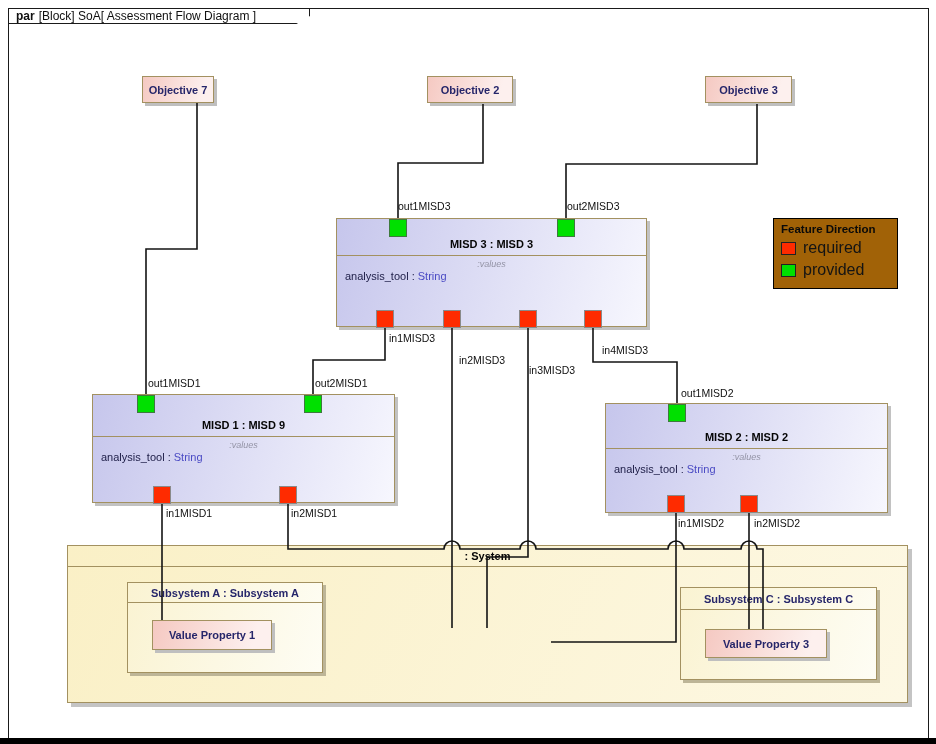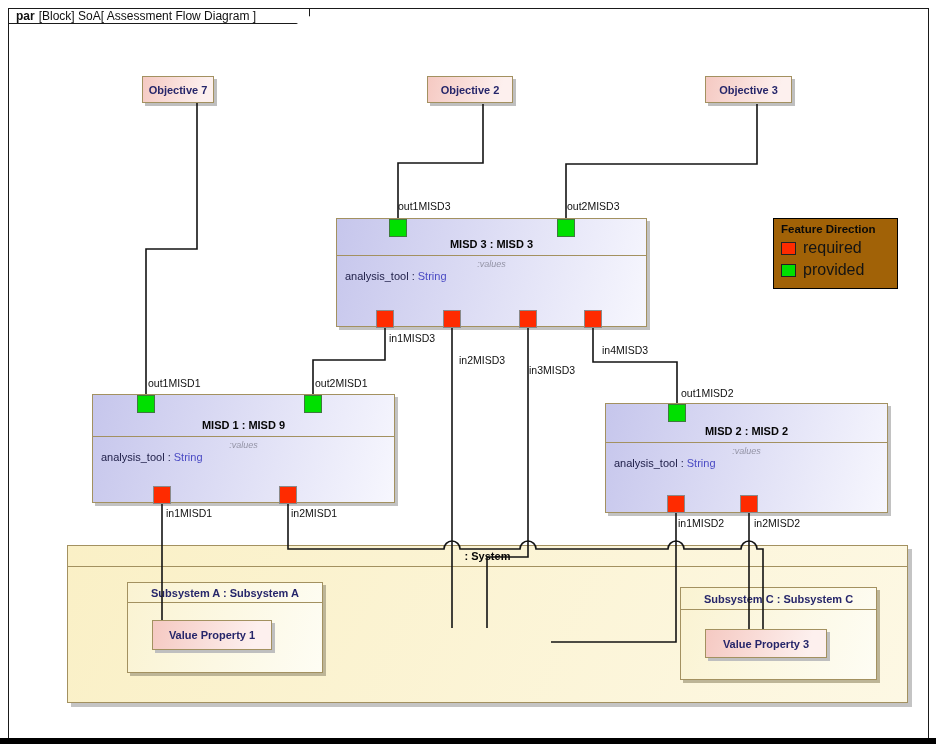--- a/index.html
+++ b/index.html
@@ -108,21 +108,21 @@
 
   <div class="block" style="left:92px;top:394px;width:303px;height:109px;">
     <div class="block-header" style="height:42px;">
       <span class="block-title">MISD 1 : MISD 9</span>
     </div>
     <div class="values-caption">:values</div>
     <div class="attr-line"><span>analysis_tool</span><span> : </span><span class="attr-type">String</span></div>
   </div>
 
   <div class="block" style="left:605px;top:403px;width:283px;height:110px;">
-    <div class="block-header" style="height:39px;">
+    <div class="block-header" style="height:45px;">
       <span class="block-title">MISD 2 : MISD 2</span>
     </div>
     <div class="values-caption">:values</div>
     <div class="attr-line"><span>analysis_tool</span><span> : </span><span class="attr-type">String</span></div>
   </div>
 
   <div class="system">
     <div class="system-title">: System</div>
   </div>
 

